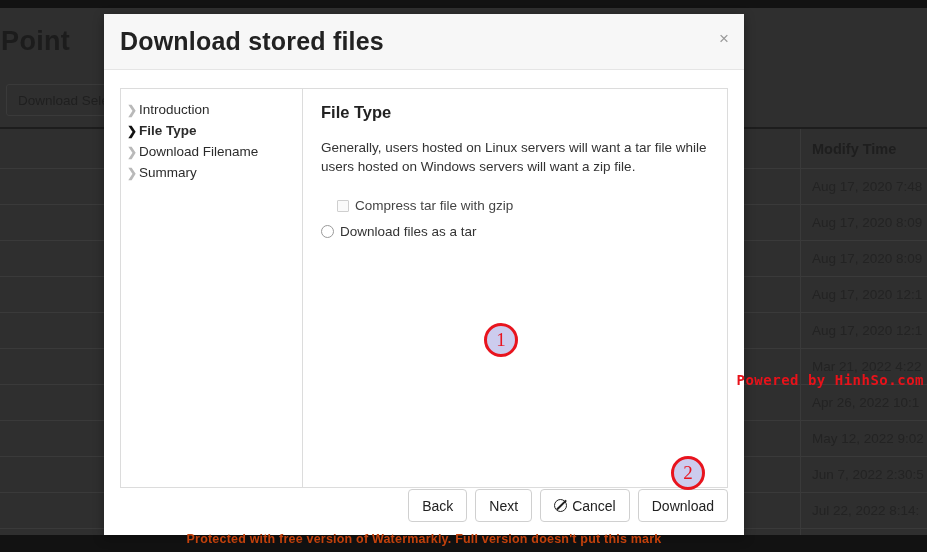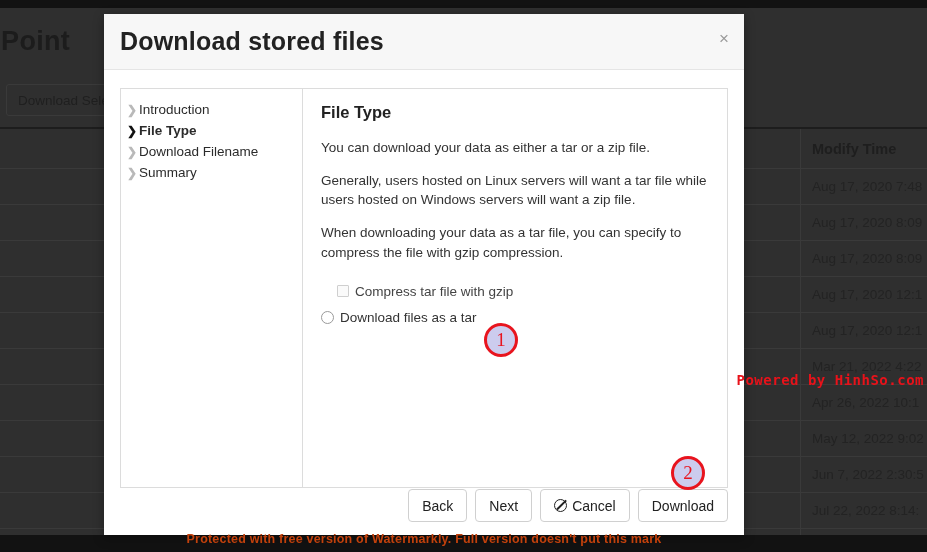--- a/index.html
+++ b/index.html
@@ -356,23 +356,21 @@
             <span>Download Filename</span>
           </div>
           <div class="nav-item">
             <span class="chev">❯</span>
             <span>Summary</span>
           </div>
         </div>
 
         <div class="wizard-content">
           <div class="content-title">File Type</div>
-          <div class="content-p">You can download your data as either a tar or a zip file.</div>
           <div class="content-p">Generally, users hosted on Linux servers will want a tar file while users hosted on Windows servers will want a zip file.</div>
-          <div class="content-p">When downloading your data as a tar file, you can specify to compress the file with gzip compression.</div>
 
           <div class="options">
             <div class="opt-row indent">
               <span class="checkbox"></span>
               <span class="opt-label disabled">Compress tar file with gzip</span>
             </div>
             <div class="opt-row">
               <span class="radio"></span>
               <span class="opt-label">Download files as a tar</span>
             </div>

